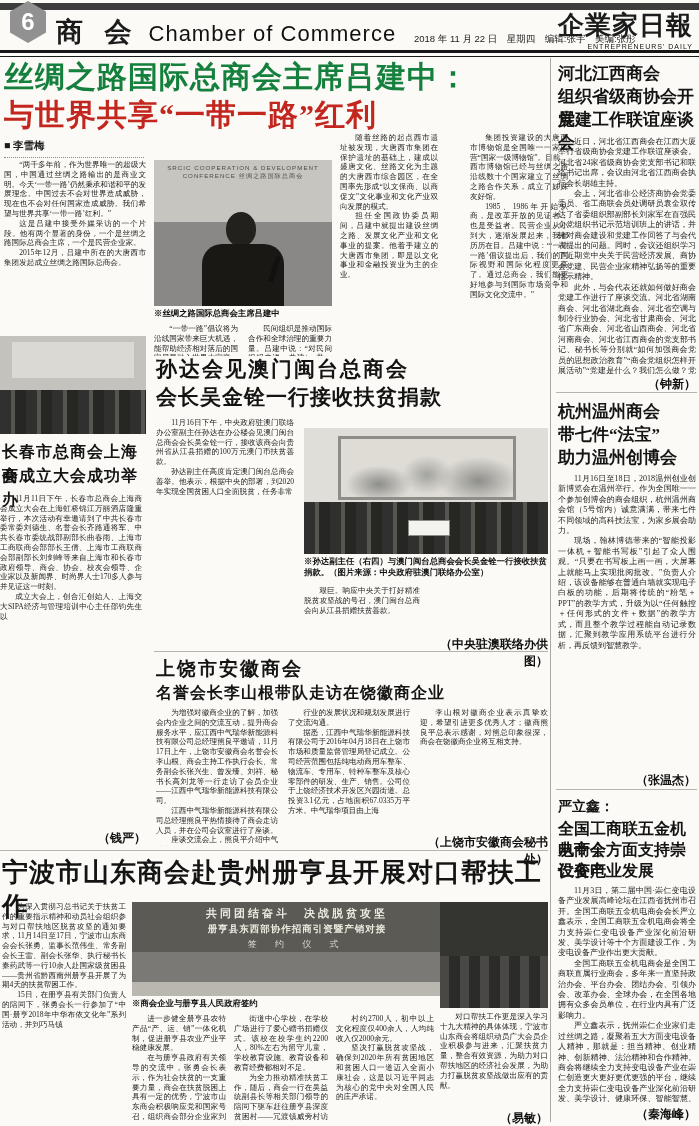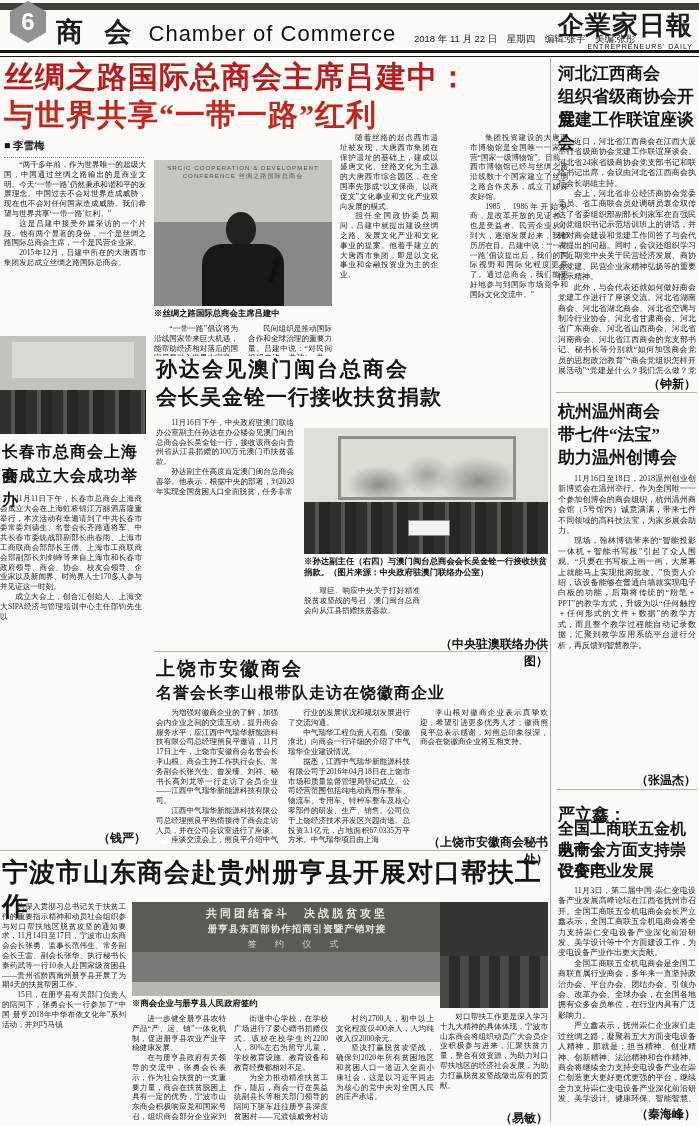--- a/index.html
+++ b/index.html
@@ -56,21 +56,21 @@
   #nb-photo .bannerbox{position:absolute;left:0;top:0;right:0;height:46px;background:#5c5a55;
         text-align:center;color:#eceade;padding-top:4px;}
   #nb-photo .b1{font-size:11px;font-weight:bold;letter-spacing:3px;}
   #nb-photo .b2{font-size:9.5px;font-weight:bold;letter-spacing:1px;margin-top:2px;}
   #nb-photo .b3{font-size:9px;letter-spacing:8px;margin-top:2px;color:#dcd9cc;}
   #nb-photo .table{position:absolute;left:0;right:0;bottom:0;height:14px;background:#b9b7b0;}
   #nb-photo4{background:#343431;}
   #nb-photo4 .figs{position:absolute;left:0;right:0;bottom:0;height:52px;
         background:repeating-linear-gradient(90deg,#4a4845 0 9px,#2b2b29 9px 20px);}
   
-  #lead-hl1{left:4px;top:58px;width:546px;font-size:30px;line-height:37px;color:#b91c1c;letter-spacing:1px;}
+  #lead-hl1{left:4px;top:58px;width:546px;font-size:30px;line-height:37px;color:#15803d;letter-spacing:1px;}
   #lead-hl2{left:4px;top:96px;width:546px;font-size:30px;line-height:37px;color:#c3261e;letter-spacing:1px;}
   #lead-byline{left:4px;top:139px;width:140px;}
   #lead-col1{left:4px;top:160px;width:142px;height:172px;}
   #lead-photo{left:154px;top:160px;width:178px;height:146px;}
   #lead-cap{left:154px;top:309px;width:178px;height:12px;}
   #lead-mini1{left:154px;top:324px;width:84px;height:32px;}
   #lead-mini2{left:248px;top:324px;width:84px;height:32px;}
   #lead-col3{left:340px;top:133px;width:98px;height:298px;}
   #lead-col4{left:470px;top:133px;width:98px;height:298px;}
   #rail-rule{left:550px;top:58px;height:1064px;}
@@ -79,21 +79,21 @@
   #hb-hl3{left:558px;top:108px;width:138px;font-size:17px;line-height:23px;}
   #hb-body{left:558px;top:137px;width:138px;height:238px;font-size:8px;line-height:10.4px;}
   #hb-sig{left:558px;top:376px;width:138px;}
   #rrule1{left:556px;top:392px;width:141px;}
   #hz-hl1{left:558px;top:400px;width:138px;font-size:17px;line-height:23px;}
   #hz-hl2{left:558px;top:423px;width:138px;font-size:17px;line-height:23px;}
   #hz-hl3{left:558px;top:446px;width:138px;font-size:17px;line-height:23px;}
   #hz-body{left:558px;top:474px;width:138px;height:294px;font-size:8px;line-height:10.4px;}
   #hz-sig{left:558px;top:772px;width:138px;}
   #rrule2{left:556px;top:789px;width:141px;}
-  #yl-hl1{left:558px;top:796px;width:138px;font-size:17px;line-height:22px;margin-top:8px;}
+  #yl-hl1{left:558px;top:796px;width:138px;font-size:14px;line-height:22px;}
   #yl-hl2{left:558px;top:818px;width:138px;font-size:16px;line-height:21px;}
   #yl-hl3{left:558px;top:839px;width:138px;font-size:16px;line-height:21px;}
   #yl-hl4{left:558px;top:860px;width:138px;font-size:16px;line-height:21px;}
   #yl-body{left:558px;top:886px;width:138px;height:218px;font-size:8px;line-height:10.4px;}
   #yl-sig{left:558px;top:1106px;width:138px;}
   #sd-hl1{left:156px;top:356px;width:392px;font-size:21px;line-height:27px;letter-spacing:2px;}
   #sd-hl2{left:156px;top:384px;width:392px;font-size:21px;line-height:27px;letter-spacing:1px;}
   #sd-col{left:156px;top:418px;width:138px;height:230px;}
   #sunda-photo{left:304px;top:428px;width:244px;height:126px;}
   #sd-cap{left:304px;top:557px;width:244px;height:24px;}
@@ -245,21 +245,20 @@
 
   <div class="hl" id="sr-hl1">上饶市安徽商会</div>
   <div class="hl" id="sr-hl2">名誉会长李山根带队走访在饶徽商企业</div>
   <div class="col" id="sr-c1">
     <p>为增强对徽商企业的了解，加强会内企业之间的交流互动，提升商会服务水平，应江西中气瑞华新能源科技有限公司总经理熊良平邀请，11月17日上午，上饶市安徽商会名誉会长李山根、商会主持工作执行会长、常务副会长张兴生、曾发臻、刘祥、秘书长高刘龙等一行走访了会员企业——江西中气瑞华新能源科技有限公司。</p>
     <p>江西中气瑞华新能源科技有限公司总经理熊良平热情接待了商会走访人员，并在公司会议室进行了座谈。</p>
     <p>座谈交流会上，熊良平介绍中气瑞华</p>
   </div>
   <div class="col" id="sr-c2">
     <p>行业的发展状况和规划发展进行了交流沟通。</p>
-    <p>中气瑞华工程负责人石磊（安徽淮北）向商会一行详细的介绍了中气瑞华企业建设情况。</p>
     <p>据悉，江西中气瑞华新能源科技有限公司于2016年04月18日在上饶市市场和质量监督管理局登记成立。公司经营范围包括纯电动商用车整车、物流车、专用车、特种车整车及核心零部件的研发、生产、销售。公司位于上饶经济技术开发区兴园街道。总投资3.1亿元，占地面积67.0335万平方米。中气瑞华项目由上海</p>
   </div>
   <div class="col" id="sr-c3">
     <p>李山根对徽商企业表示真挚欢迎，希望引进更多优秀人才；徽商熊良平总表示感谢，对熊总印象很深，商会在饶徽商企业将互相支持。</p>
   </div>
   <div class="sig" id="sr-sig">（上饶市安徽商会秘书处）</div>
   <div class="hline" id="brule"></div>
 
   <div class="hl" id="nb-hl">宁波市山东商会赴贵州册亨县开展对口帮扶工作</div>
   <div class="col" id="nb-col0">

